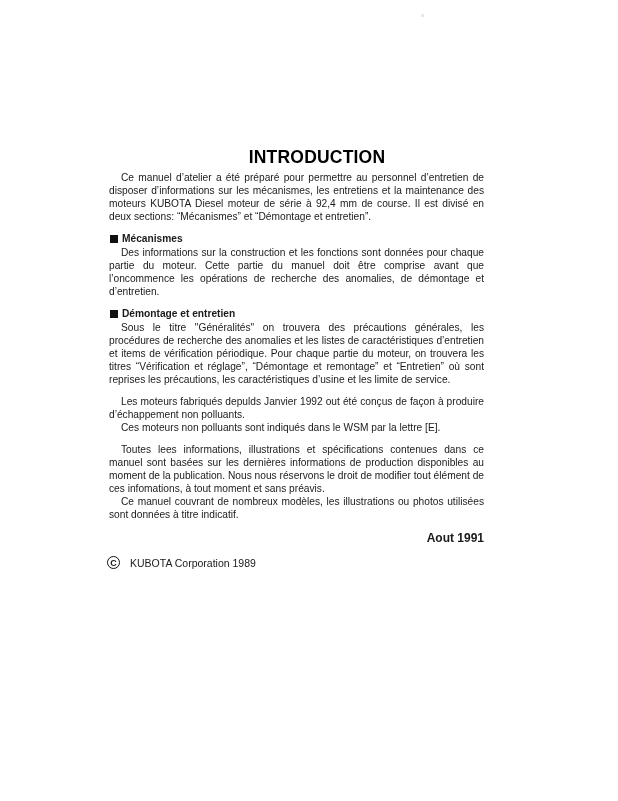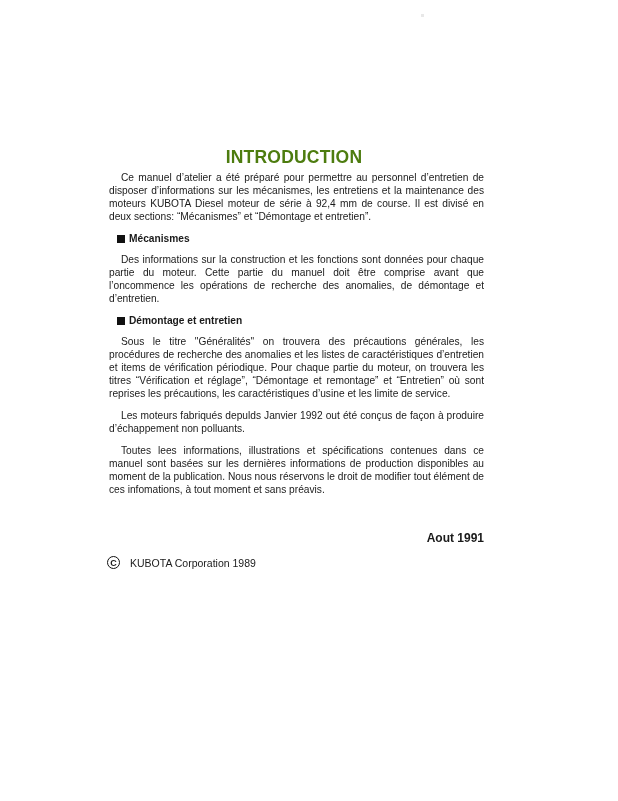--- a/index.html
+++ b/index.html
@@ -17,21 +17,22 @@
     }
     .page-title {
       position: absolute;
       top: 135px;
       left: 0;
       width: 588px;
       text-align: center;
       font-size: 17.5px;
       font-weight: bold;
       letter-spacing: 0.2px;
-      color: #4d7c0f;
+      color: #000000;
+      padding-left: 23px;
     }
     .content {
       position: absolute;
       top: 171px;
       left: 109px;
       width: 375px;
       font-size: 10.2px;
       line-height: 13px;
     }
     .para {
@@ -39,21 +40,21 @@
       text-align: justify;
       text-indent: 12px;
     }
     .block { margin-bottom: 9px; }
     .section-heading {
       display: flex;
       align-items: center;
       font-weight: bold;
       font-size: 10.2px;
       line-height: 13px;
-      margin: 8px;
+      margin: 1px;
     }
     .bullet-square {
       display: inline-block;
       width: 8px;
       height: 8px;
       background: #111;
       margin-right: 4px;
     }
     .date {
       position: absolute;
@@ -117,24 +118,26 @@
   <div class="block">
     <div class="section-heading">
       <span class="bullet-square"></span>
       <span>Démontage et entretien</span>
     </div>
     <p class="para">Sous le titre "Généralités" on trouvera des précautions générales, les procédures de recherche des anomalies et les listes de caractéristiques d’entretien et items de vérification périodique.  Pour chaque partie du moteur, on trouvera les titres “Vérification et réglage”, “Démontage et remontage” et “Entretien” où sont reprises les précautions, les caractéristiques d’usine et les limite de service.</p>
   </div>
 
   <div class="block">
     <p class="para">Les moteurs fabriqués depulds Janvier 1992 out été conçus de façon à produire d’échappement non polluants.</p>
+    <p class="para">Ces moteurs non polluants sont indiqués dans le WSM par la lettre [E].</p>
   </div>
 
   <div class="block">
     <p class="para">Toutes lees informations, illustrations et spécifications contenues dans ce manuel sont basées sur les dernières informations de production disponibles au moment de la publication.  Nous nous réservons le droit de modifier tout élément de ces infomations, à tout moment et sans préavis.</p>
+    <p class="para">Ce manuel couvrant de nombreux modèles, les illustrations ou photos utilisées sont données à titre indicatif.</p>
   </div>
 </div>
 
 <div class="date">Aout 1991</div>
 
 <div class="copyright">
   <span class="copyright-icon">C</span>
   <span>KUBOTA Corporation  1989</span>
 </div>
 

